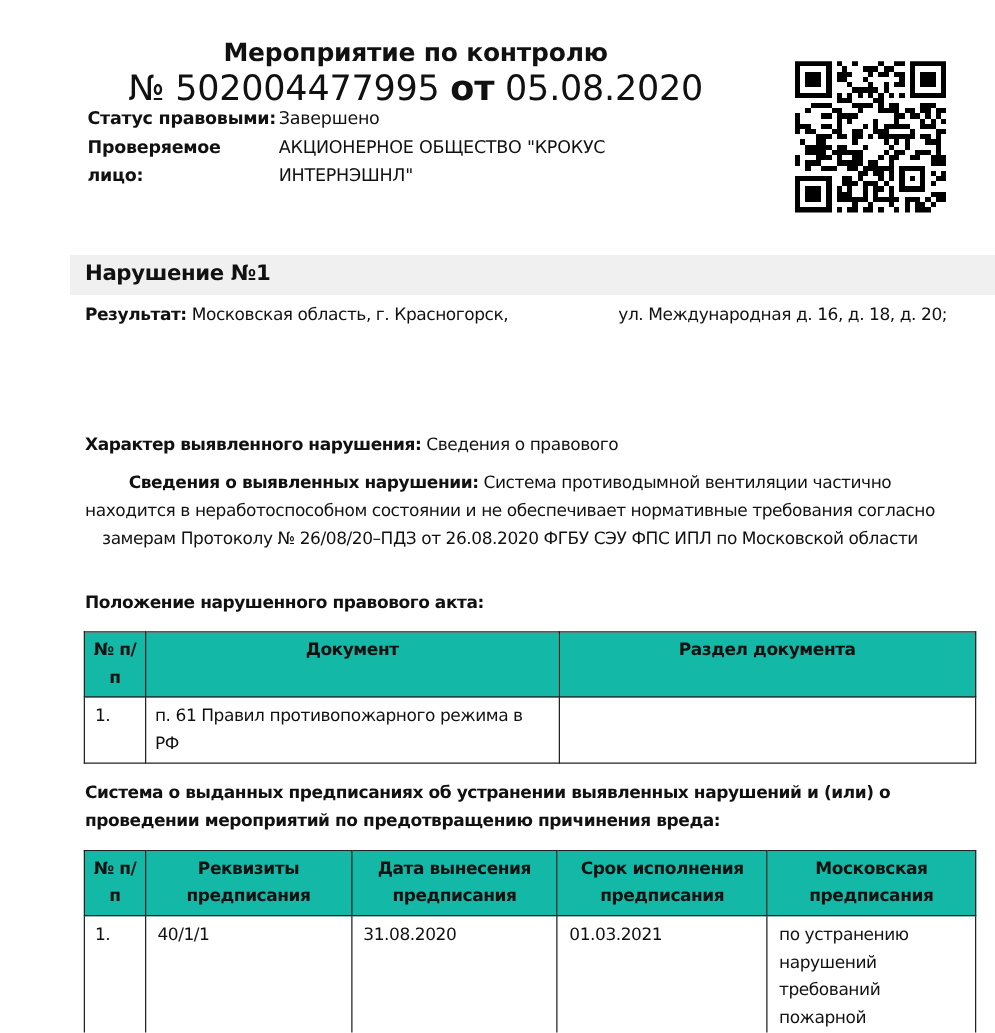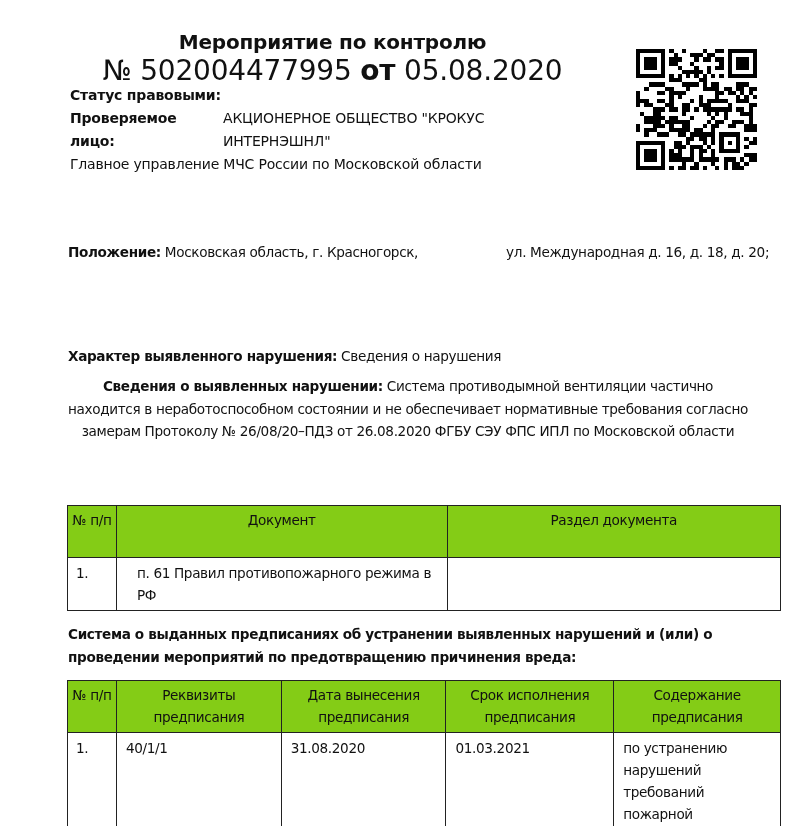--- a/index.html
+++ b/index.html
@@ -35,21 +35,21 @@
 
   .para { position:absolute; left:68px; width:710px; font-size:13.6px; line-height:22.5px; letter-spacing:-0.35px; }
   .para b { font-weight:bold; }
   .tab-gap { display:inline-block; width:88px; }
 
   
   table.doc {
     position:absolute; left:67px; border-collapse:collapse; font-size:13.6px; letter-spacing:-0.35px;
   }
   table.doc th, table.doc td { border:1px solid #222; vertical-align:top; }
-  table.doc th { background:#84cc16; font-weight:normal; text-align:center; line-height:22px; padding:3px 4px 3px 4px; }
+  table.doc th { background:#14b8a6; font-weight:bold; text-align:center; line-height:22px; padding:3px 4px 3px 4px; }
   table.doc td { line-height:22px; padding:4px 6px; }
   table.doc td.num { padding-left:8px; }
 </style>
 </head>
 <body>
 
 <div class="page">
 
   <div class="title-block">
     <div class="title-line1">Мероприятие по контролю</div>
@@ -372,64 +372,68 @@
         <rect x="21" y="28" width="1" height="1"></rect>
         <rect x="23" y="28" width="1" height="1"></rect>
         <rect x="24" y="28" width="1" height="1"></rect>
         <rect x="25" y="28" width="1" height="1"></rect>
       </g>
   </svg>
 
   <div class="meta">
     <div class="meta-row">
       <div class="meta-label">Статус правовыми:</div>
+      <div class="meta-value">Завершено</div>
     </div>
     <div class="meta-row">
       <div class="meta-label" style="width:153px;padding-right:0;">Проверяемое лицо:</div>
       <div class="meta-value" style="padding-right:100px;">АКЦИОНЕРНОЕ ОБЩЕСТВО "КРОКУС ИНТЕРНЭШНЛ"</div>
     </div>
     <div class="meta-row">
-      <div class="meta-value" style="padding-right:14px;">Главное управление МЧС России по Московской области</div>
     </div>
   </div>
 
+  <div class="violation-head">
+    <span>Нарушение №1</span>
+  </div>
 
   <div class="para" style="top:241px;">
-    <b>Положение:</b>
+    <b>Результат:</b>
     <span>Московская область, г. Красногорск,</span><span class="tab-gap"></span><span>ул. Международная д. 16, д. 18,</span>
     <span>д. 20;</span>
   </div>
 
 
   <div class="para" style="top:345px;">
     <b>Характер выявленного нарушения:</b>
-    <span>Сведения о нарушения</span>
+    <span>Сведения о правового</span>
   </div>
 
   <div class="para" style="top:375px; width:680px;text-align:center;">
     <b>Сведения о выявленных нарушении:</b>
     <span>Система противодымной вентиляции частично находится в неработоспособном состоянии и не обеспечивает нормативные требования согласно замерам Протоколу № 26/08/20–ПДЗ от 26.08.2020 ФГБУ СЭУ ФПС ИПЛ по Московской области</span>
   </div>
 
+  <div class="para" style="top:471px; font-weight:bold;">Положение нарушенного правового акта:</div>
 
   <table class="doc" style="top:505px; width:714px;">
     <colgroup>
         <col style="width:49px">
         <col style="width:331px">
         <col style="width:334px">
       </colgroup>
     <tbody>
         <tr style="height:52px;">
       <th>№ п/п</th>
       <th>Документ</th>
       <th>Раздел документа</th>
     </tr>
     <tr style="height:51px;">
       <td class="num">1.</td>
-      <td style="padding-left:20px;">п. 61 Правил противопожарного режима в РФ</td>
+      <td style="padding-left:7px;">п. 61 Правил противопожарного режима в РФ</td>
       <td></td>
     </tr>
   </tbody>
     </table>
 
   <div class="para" style="top:623px; font-weight:bold;">Система о выданных предписаниях об устранении выявленных нарушений и (или) о проведении мероприятий по предотвращению причинения вреда:</div>
 
   <table class="doc" style="top:680px; width:714px;">
     <colgroup>
         <col style="width:49px">
@@ -437,21 +441,21 @@
         <col style="width:165px">
         <col style="width:168px">
         <col style="width:167px">
       </colgroup>
     <tbody>
         <tr style="height:52px;">
       <th>№ п/п</th>
       <th>Реквизиты предписания</th>
       <th>Дата вынесения предписания</th>
       <th>Срок исполнения предписания</th>
-      <th>Содержание предписания</th>
+      <th>Московская предписания</th>
     </tr>
     <tr style="height:120px;">
       <td class="num">1.</td>
       <td style="padding-left:9px;">40/1/1</td>
       <td style="padding-left:9px;">31.08.2020</td>
       <td style="padding-left:9px;">01.03.2021</td>
       <td style="padding-left:9px;">по устранению нарушений требований пожарной</td>
     </tr>
   </tbody>
     </table>

